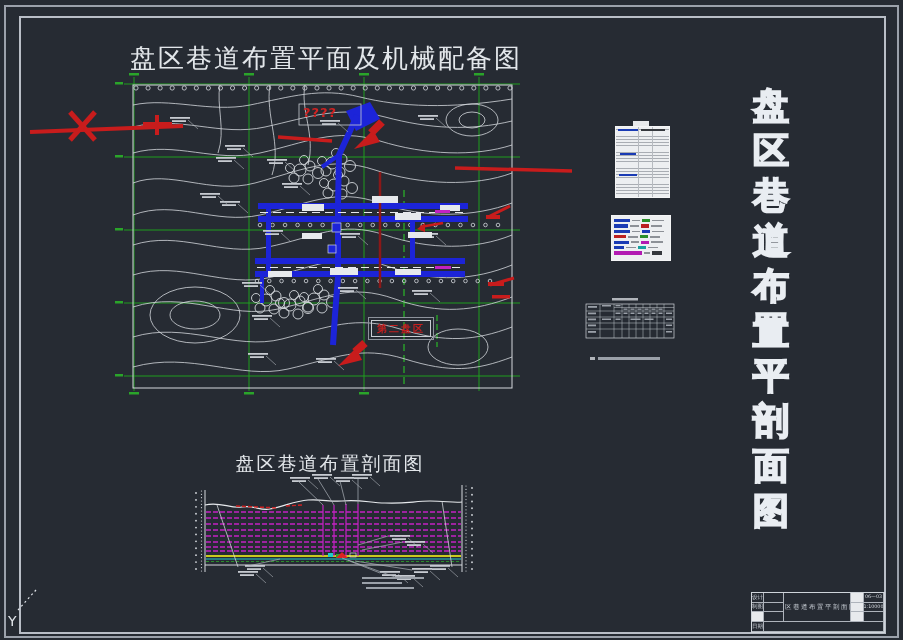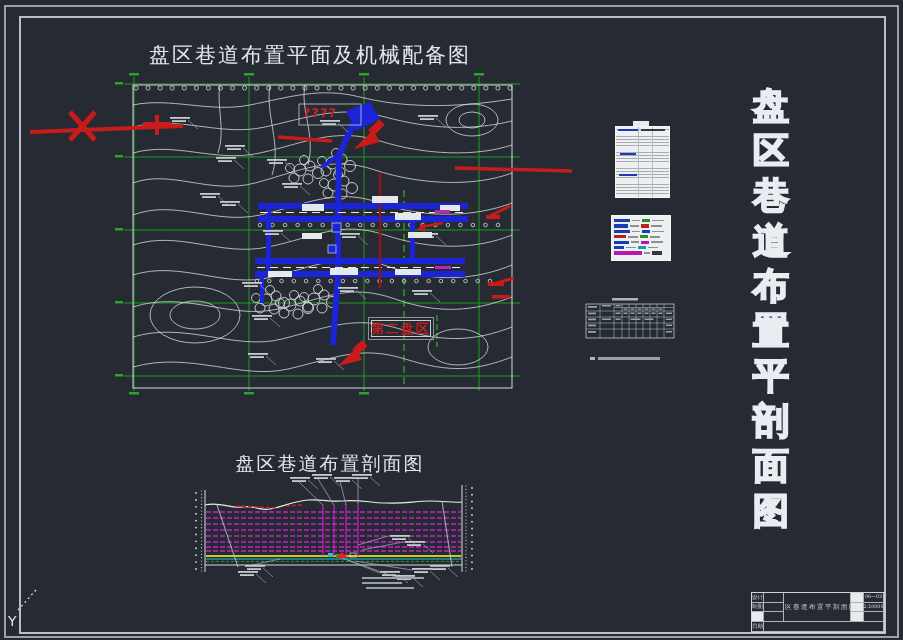--- a/index.html
+++ b/index.html
@@ -2,29 +2,29 @@
 <html><head>
 <meta charset="utf-8">
 <style>
   html,body{margin:0;padding:0;background:#11141a;}
   .sheet{position:relative;width:903px;height:640px;background:#262b33;overflow:hidden;
          font-family:"DejaVu Sans",sans-serif;}
   .frame{position:absolute;pointer-events:none;}
   .frame.outer{left:4px;top:5px;width:891px;height:629px;border:2px solid #9ba1ab;}
   .frame.inner{left:19px;top:16px;width:863px;height:614px;border:2px solid #b9bec7;}
   .plan-title{position:absolute;left:130px;top:41px;width:360px;text-align:center;
-    color:#e2e6ea;font-size:21px;letter-spacing:2px;white-space:nowrap;}
+    color:#e2e6ea;font-size:26px;letter-spacing:2px;white-space:nowrap;}
   .sec-title{position:absolute;left:190px;top:451px;width:280px;text-align:center;
     color:#e2e6ea;font-size:19px;letter-spacing:2px;white-space:nowrap;}
   .qmarks{position:absolute;left:299px;top:105px;width:58px;height:18px;text-align:left;
     padding-left:4px;color:#cf2222;font-size:13px;font-weight:bold;letter-spacing:1px;}
   .panel2{position:absolute;left:371px;top:320px;width:58px;height:15px;
     border:1px solid #c9cdd3;outline:1px solid #8d939c;outline-offset:2px;
     display:flex;align-items:center;justify-content:center;}
-  .panel2 span{color:#c71f1f;font-size:13px;font-weight:bold;letter-spacing:2px;white-space:nowrap;}
+  .panel2 span{color:#c71f1f;font-size:10px;font-weight:bold;letter-spacing:2px;white-space:nowrap;}
   .side-title{position:absolute;left:748px;top:84px;width:46px;display:flex;
     flex-direction:column;align-items:center;}
   .side-title .ch{height:45px;line-height:44px;font-size:36px;font-weight:bold;
     color:transparent;-webkit-text-stroke:2px #e9edf2;}
   
   .legend1{position:absolute;left:615px;top:126px;width:53px;height:70px;background:#edeff1;
     background-image:
       repeating-linear-gradient(to bottom,transparent 0 2.4px,#a9adb3 2.4px 3.2px);
     border:1px solid #f4f5f6;}
   .legend1 .vline{position:absolute;top:0;bottom:0;width:1px;background:#b7bbc0;}

